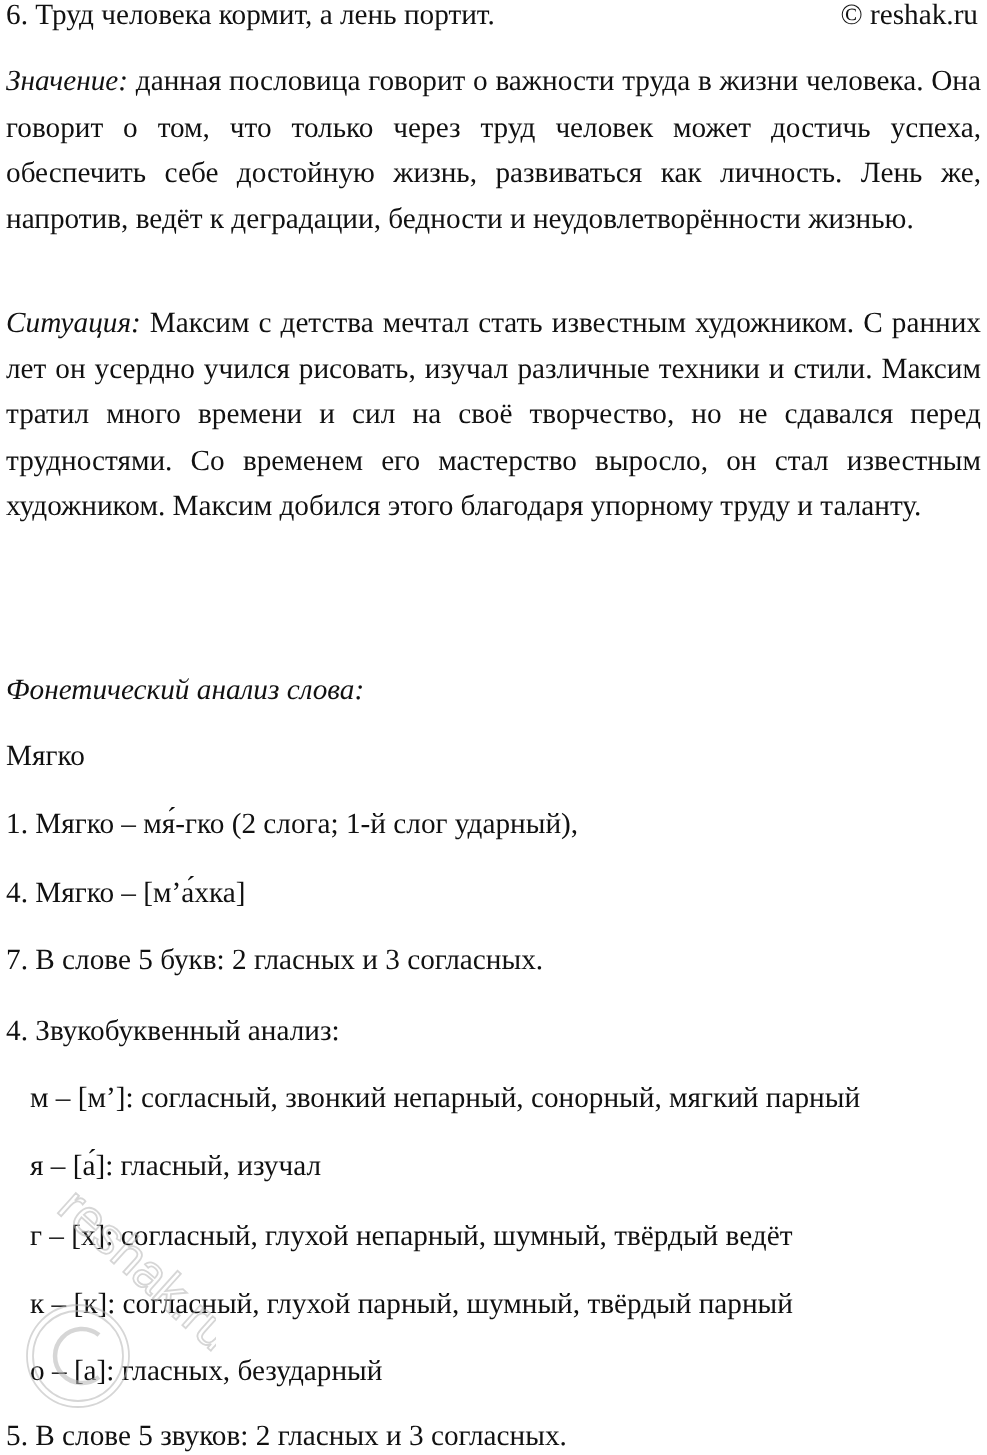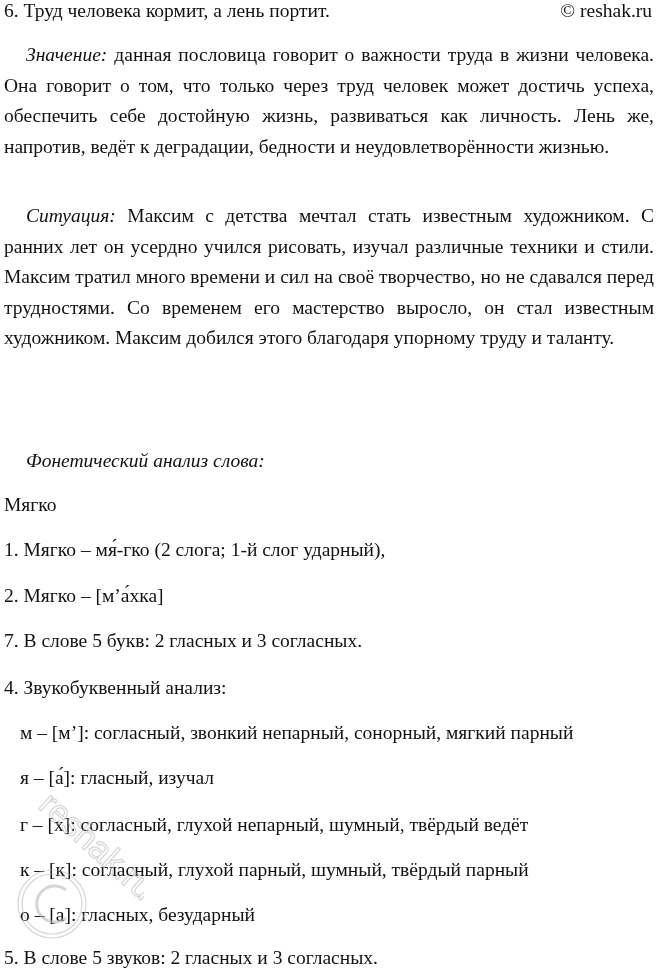--- a/index.html
+++ b/index.html
@@ -10,42 +10,42 @@
   }
   .line { position: absolute; left: 4px; white-space: nowrap; line-height: 22px; text-align: center; }
   .header-title { top: 0px; }
   .header-copy { position: absolute; top: 0px; right: 6px; line-height: 22px; white-space: nowrap; text-align: right; }
   .para {
     position: absolute; left: 4px; width: 650px;
     line-height: 30.6px; text-align: justify;
   }
   .para-meaning { top: 40px; }
   .para-situation { top: 201px; }
-  .label-italic { font-style: italic; margin-left: 22px; }
+  .label-italic { font-style: italic; }
   .indent { left: 20px; }
   .watermark {
     position: absolute; left: 14px; top: 786px; width: 130px; height: 170px;
     pointer-events: none; opacity: 0.55;
   }
 </style>
 </head>
 <body>
 
 <div class="line header-title">6. Труд человека кормит, а лень портит.</div>
 <div class="header-copy">© reshak.ru</div>
 
 <div class="para para-meaning"><span class="label-italic">Значение:</span><span> данная пословица говорит о важности труда в жизни человека. Она говорит о том, что только через труд человек может достичь успеха, обеспечить себе достойную жизнь, развиваться как личность. Лень же, напротив, ведёт к деградации, бедности и неудовлетворённости жизнью.</span></div>
 
 <div class="para para-situation"><span class="label-italic">Ситуация:</span><span> Максим с детства мечтал стать известным художником. С ранних лет он усердно учился рисовать, изучал различные техники и стили. Максим тратил много времени и сил на своё творчество, но не сдавался перед трудностями. Со временем его мастерство выросло, он стал известным художником. Максим добился этого благодаря упорному труду и таланту.</span></div>
 
 <div class="line label-italic" style="top:450px;">Фонетический анализ слова:</div>
 <div class="line" style="top:494px;">Мягко</div>
 
 <div class="line" style="top:539px;">1. Мягко – мя́-гко (2 слога; 1-й слог ударный),</div>
-<div class="line" style="top:585px;">2. Мягко – [м’а́хка]</div>
+<div class="line" style="top:585px;">4. Мягко – [м’а́хка]</div>
 <div class="line" style="top:630px;">7. В слове 5 букв: 2 гласных и 3 согласных.</div>
 <div class="line" style="top:677px;">4. Звукобуквенный анализ:</div>
 
 <div class="line indent" style="top:722px;">м – [м’]: согласный, звонкий непарный, сонорный, мягкий парный</div>
 <div class="line indent" style="top:767px;">я – [а́]: гласный, изучал</div>
 <div class="line indent" style="top:814px;">г – [х]: согласный, глухой непарный, шумный, твёрдый ведёт</div>
 <div class="line indent" style="top:859px;">к – [к]: согласный, глухой парный, шумный, твёрдый парный</div>
 <div class="line indent" style="top:904px;">о – [а]: гласных, безударный</div>
 
 <div class="line" style="top:947px;">5. В слове 5 звуков: 2 гласных и 3 согласных.</div>

